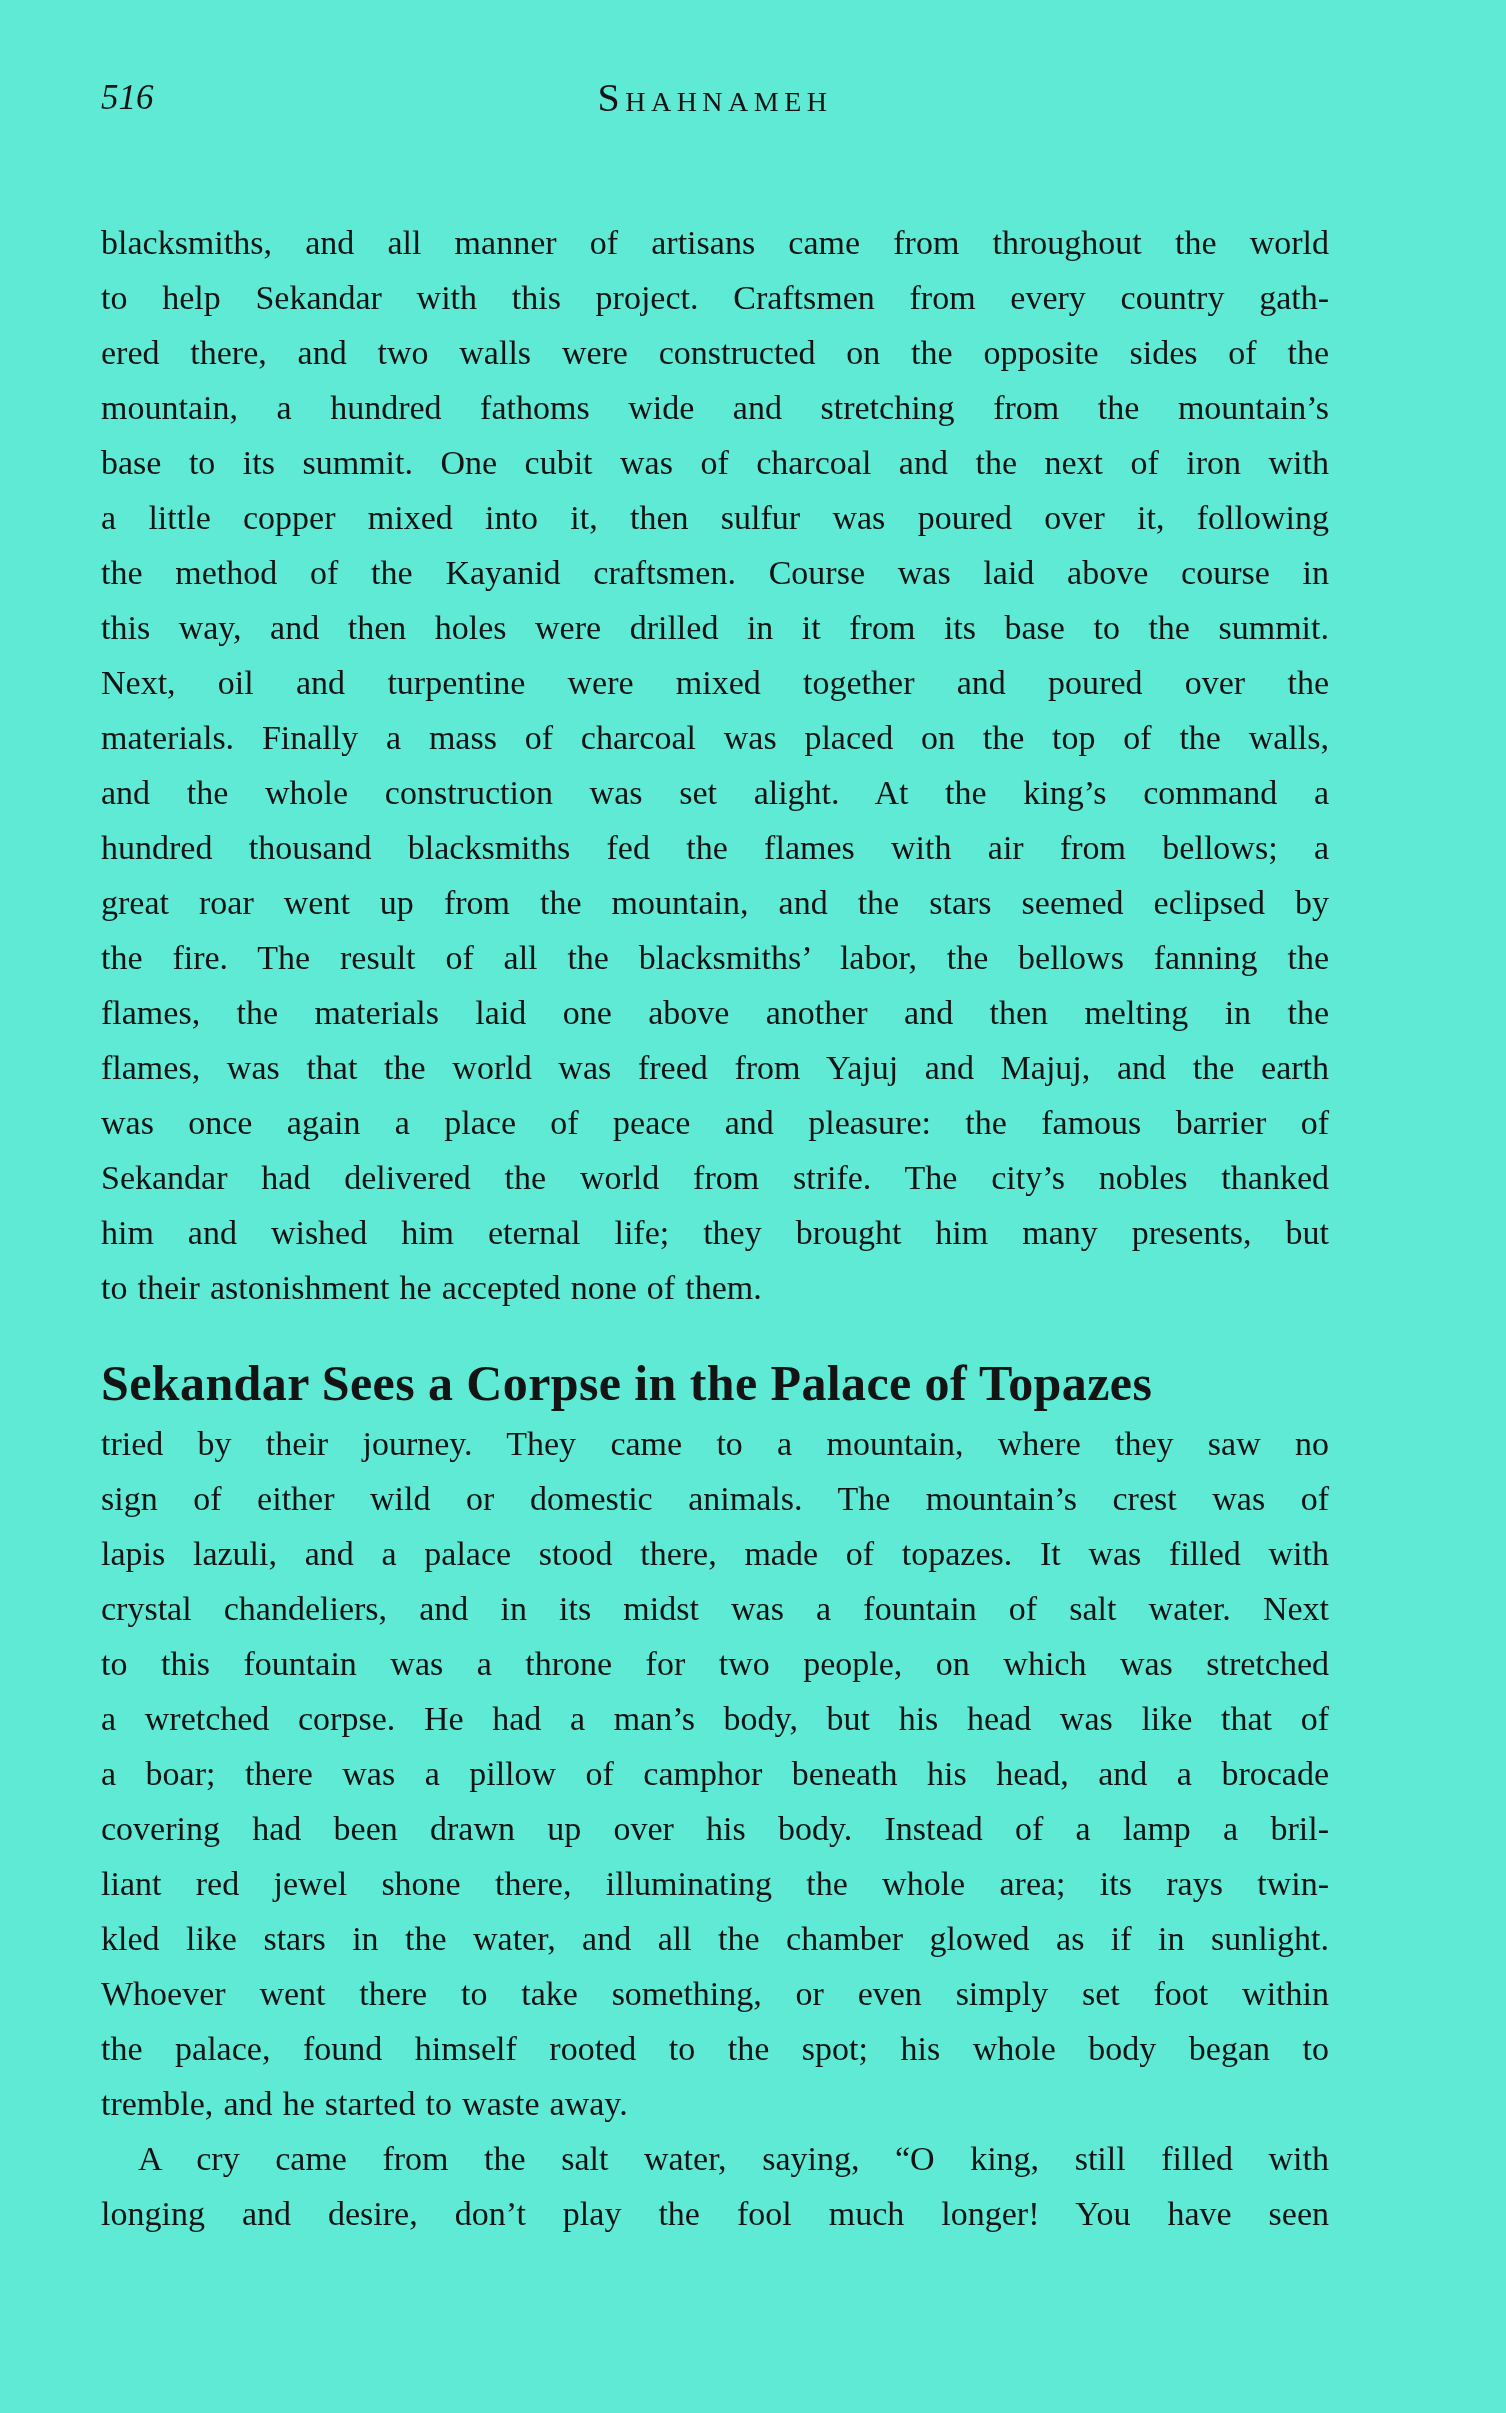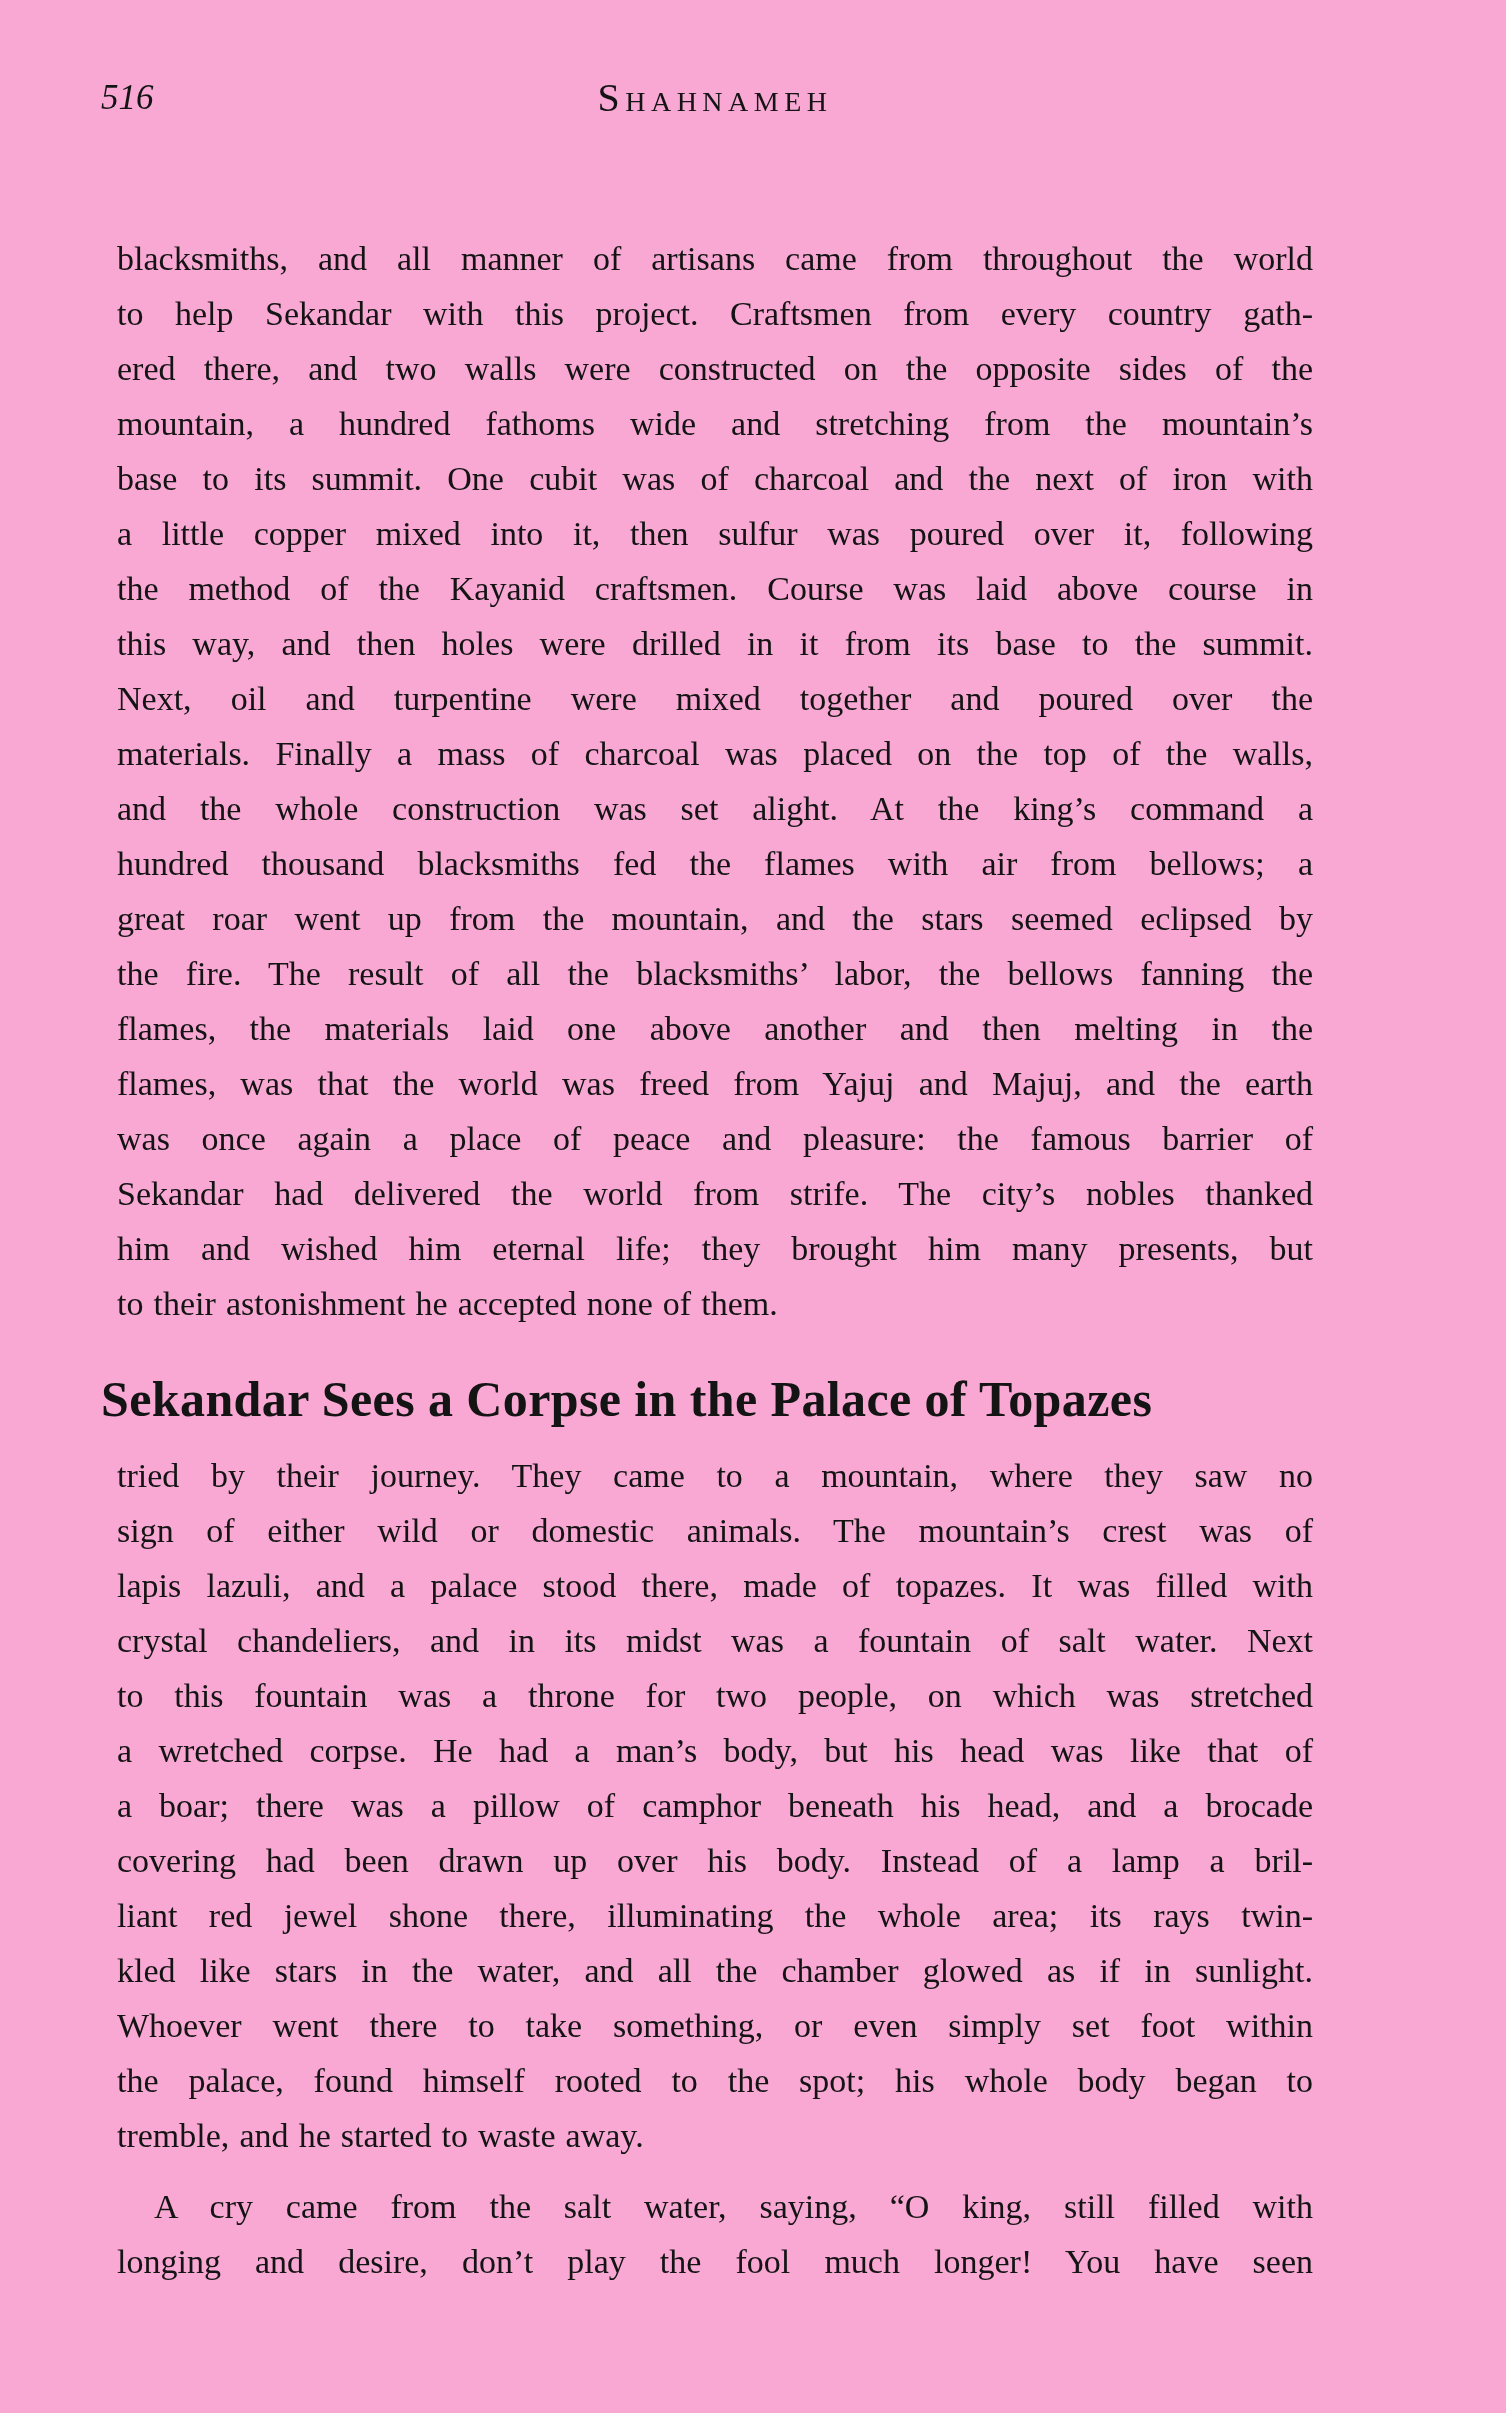--- a/index.html
+++ b/index.html
@@ -13,21 +13,21 @@
     font-family: "Liberation Serif", serif;
     color: #141414;
     position: relative;
     overflow: hidden;
   }
   .page {
     position: absolute;
     left: 0; top: 0;
     width: 1506px;
     height: 2413px;
-    background: #f9a8d4;
+    background: #5eead4;
   }
   .header {
     position: absolute;
     left: 101px;
     top: 76px;
     width: 1228px;
     height: 47px;
   }
   .pagenum {
     position: absolute;
@@ -46,21 +46,21 @@
     letter-spacing: 5.5px;
   }
   .textblock {
     position: absolute;
     left: 101px;
     top: 215px;
     width: 1228px;
     font-size: 34px;
     line-height: 55px;
   }
-  .para { margin: 16px; padding: 0; }
+  .para { margin: 0; padding: 0; }
   .para .line {
     height: 55px;
     text-align: justify;
     text-align-last: justify;
     word-spacing: 1.6px;
   }
   .para .line.noje {
     text-align: right;
     text-align-last: left;
   }

